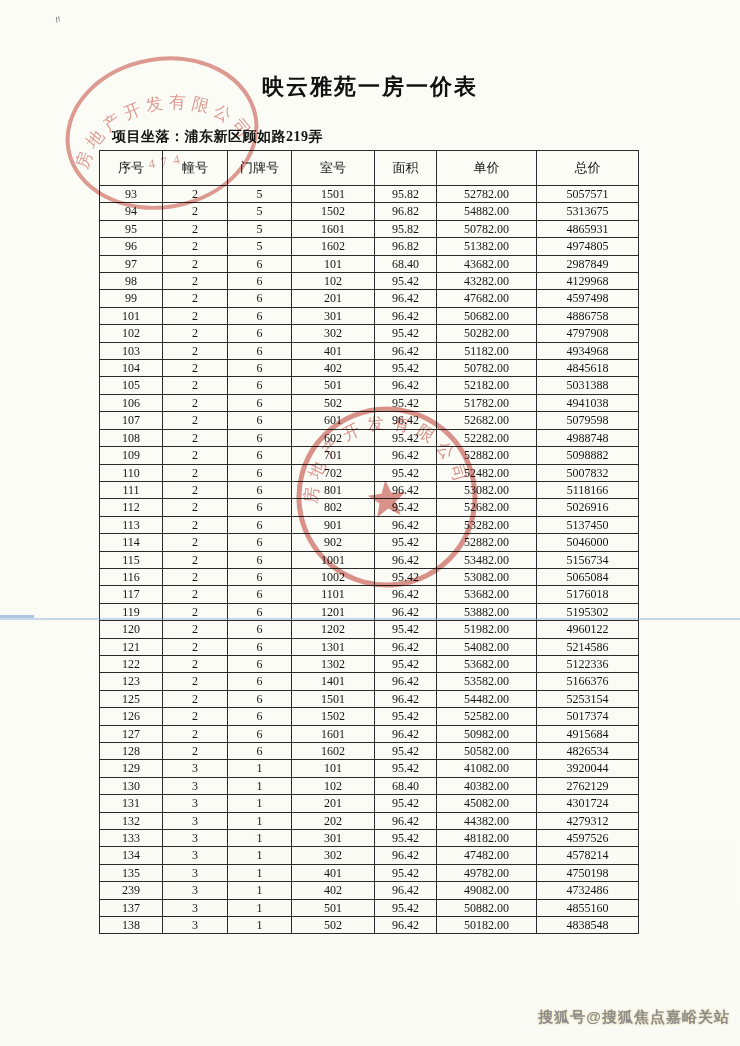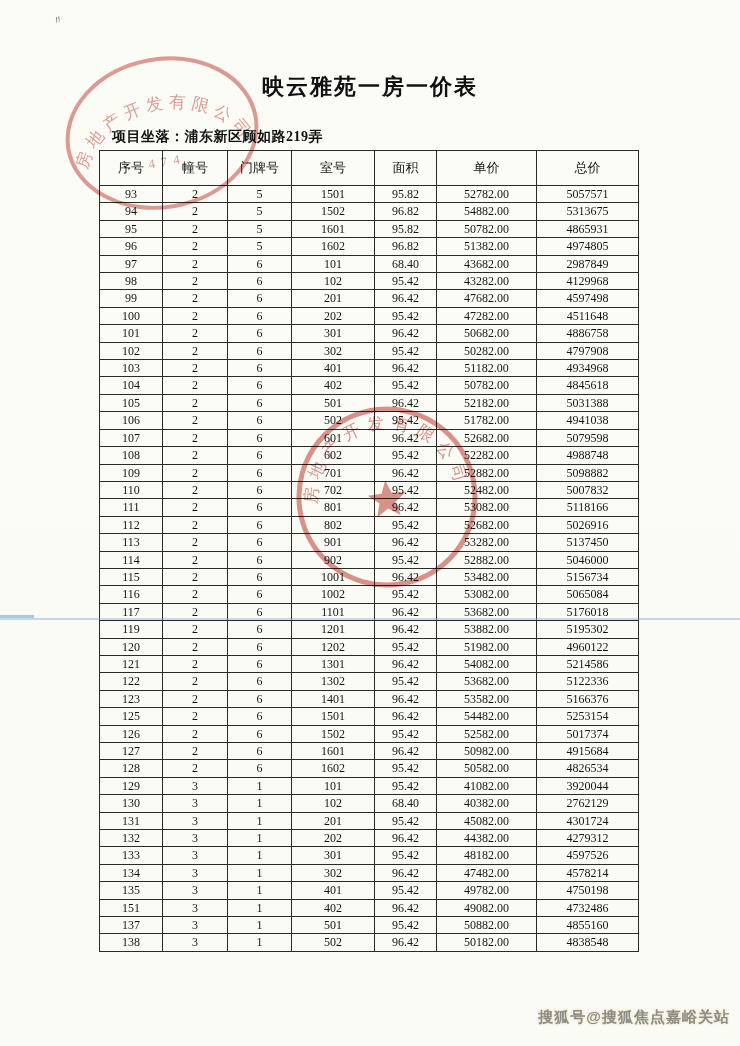--- a/index.html
+++ b/index.html
@@ -171,29 +171,20 @@
         <tr>
           <td>99</td>
           <td>2</td>
           <td>6</td>
           <td>201</td>
           <td>96.42</td>
           <td>47682.00</td>
           <td>4597498</td>
         </tr>
         <tr>
-          <td>100</td>
-          <td>2</td>
-          <td>6</td>
-          <td>202</td>
-          <td>95.42</td>
-          <td>47282.00</td>
-          <td>4511648</td>
-        </tr>
-        <tr>
           <td>101</td>
           <td>2</td>
           <td>6</td>
           <td>301</td>
           <td>96.42</td>
           <td>50682.00</td>
           <td>4886758</td>
         </tr>
         <tr>
           <td>102</td>
@@ -477,21 +468,21 @@
         <tr>
           <td>135</td>
           <td>3</td>
           <td>1</td>
           <td>401</td>
           <td>95.42</td>
           <td>49782.00</td>
           <td>4750198</td>
         </tr>
         <tr>
-          <td>151</td>
+          <td>239</td>
           <td>3</td>
           <td>1</td>
           <td>402</td>
           <td>96.42</td>
           <td>49082.00</td>
           <td>4732486</td>
         </tr>
         <tr>
           <td>137</td>
           <td>3</td>

